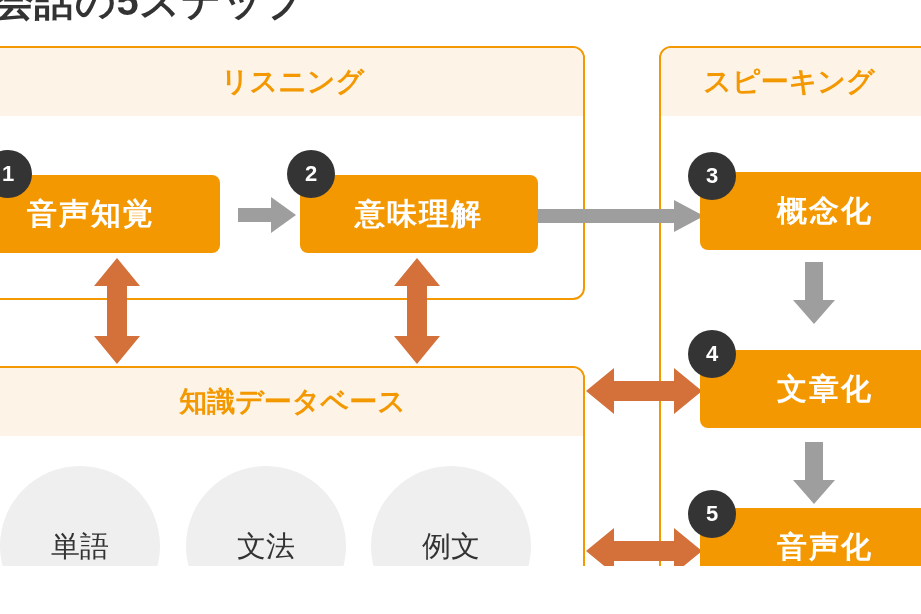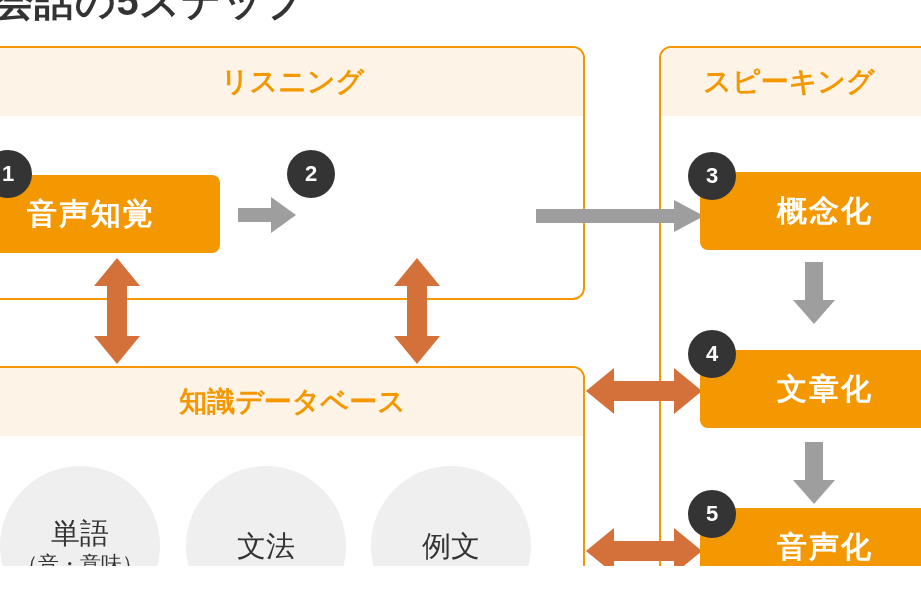--- a/index.html
+++ b/index.html
@@ -193,21 +193,20 @@
   <div class="panel" id="panel-speaking">
     <div class="panel-head">スピーキング</div>
   </div>
 
   <div class="panel" id="panel-knowledge">
     <div class="panel-head">知識データベース</div>
   </div>
 
   <div class="kd-circle" id="kd0">
     <div class="kd-main">単語</div>
-    <div class="kd-sub">（音・意味）</div>
   </div>
   <div class="kd-circle" id="kd1">
     <div class="kd-main">文法</div>
   </div>
   <div class="kd-circle" id="kd2">
     <div class="kd-main">例文</div>
   </div>
 
   <svg class="arrow" id="arr-1-2" width="58" height="36" viewBox="0 0 58 36">
     <path d="M0 11 H33 V0 L58 18 L33 36 V25 H0 Z" fill="#9E9E9E"></path>
@@ -237,20 +236,21 @@
     <path d="M0 23 L28 0 V13 H88 V0 L116 23 L88 46 V33 H28 V46 Z" fill="#D4703A"></path>
   </svg>
 
   <svg class="arrow" id="arr-db-4" width="116" height="46" viewBox="0 0 116 46">
     <path d="M0 23 L28 0 V13 H88 V0 L116 23 L88 46 V33 H28 V46 Z" fill="#D4703A"></path>
   </svg>
 
   <div class="step-box" id="step1">音声知覚</div>
   <div class="step-badge" id="badge1">1</div>
 
+  <div class="step-box" id="step2">意味理解</div>
   <div class="step-badge" id="badge2">2</div>
 
   <div class="step-box" id="step3">概念化</div>
   <div class="step-badge" id="badge3">3</div>
 
   <div class="step-box" id="step4">文章化</div>
   <div class="step-badge" id="badge4">4</div>
 
   <div class="step-box" id="step5">音声化</div>
   <div class="step-badge" id="badge5">5</div>

